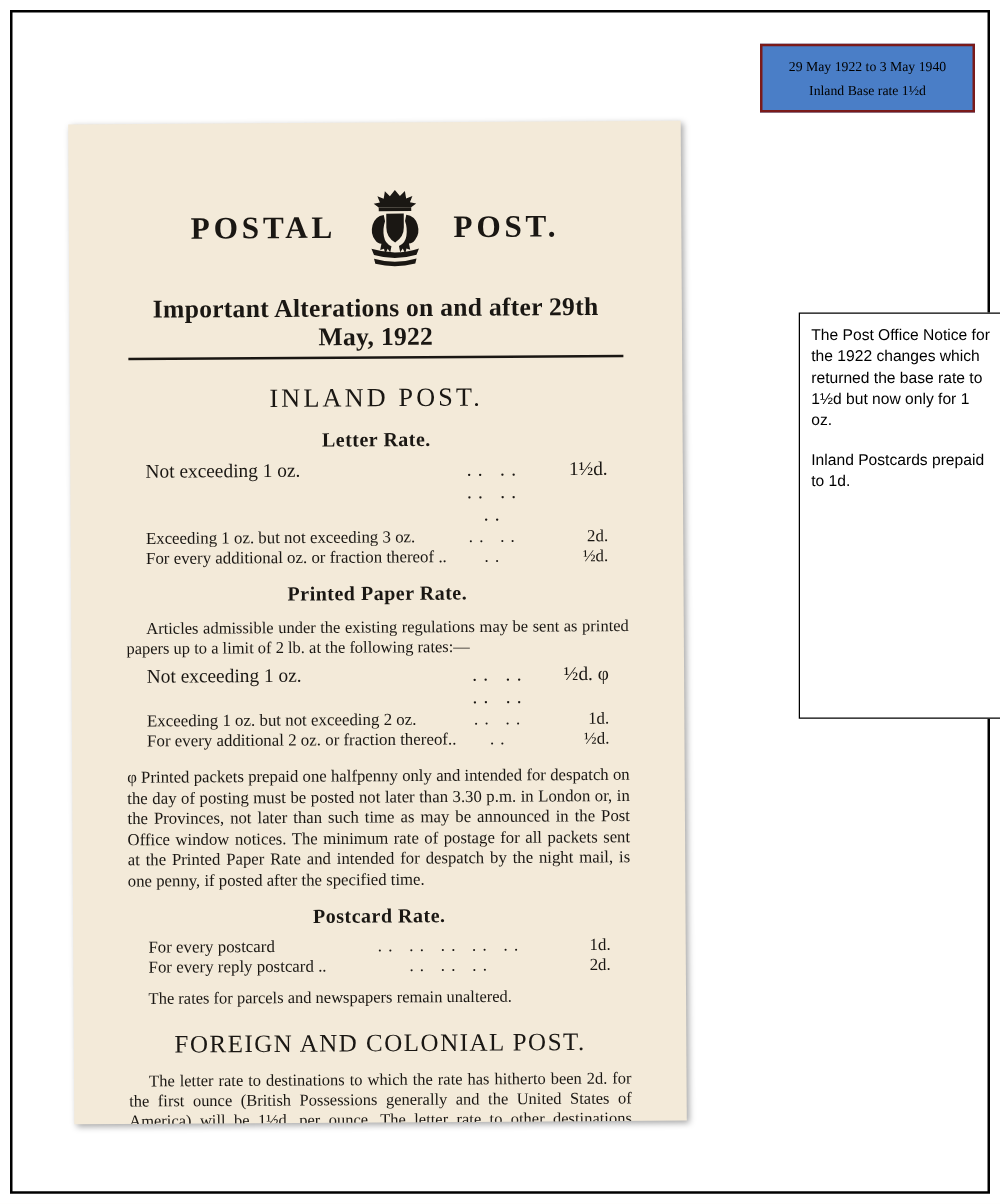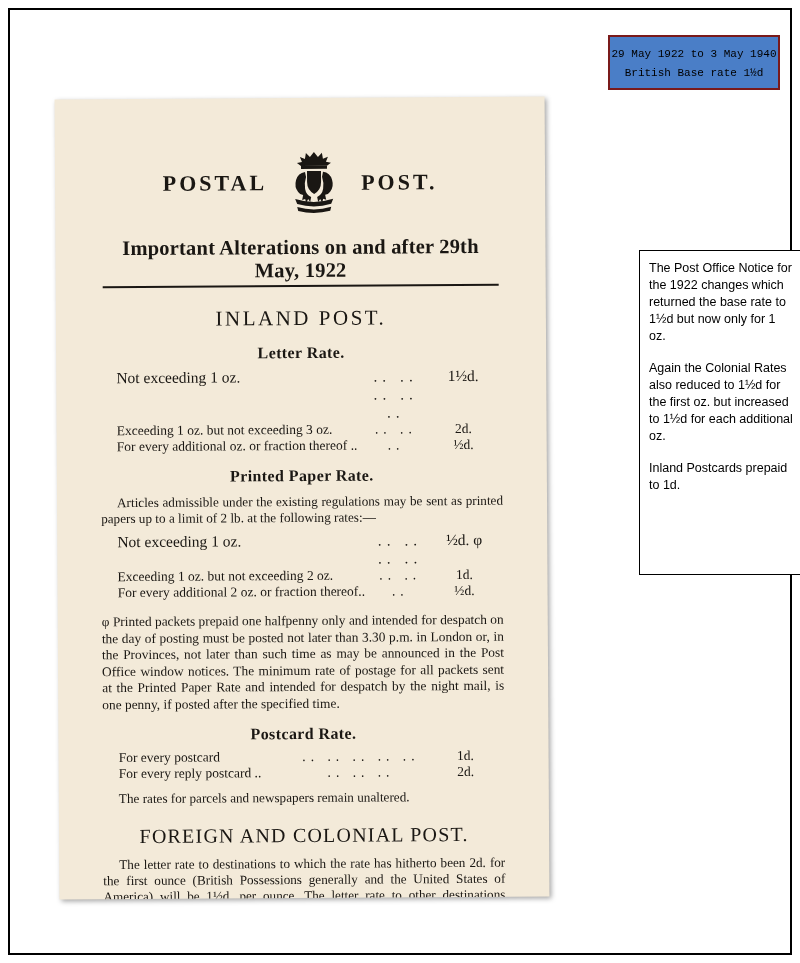--- a/index.html
+++ b/index.html
@@ -31,21 +31,21 @@
   
   #date-label {
     position: absolute;
     left: 598px;
     top: 25px;
     width: 172px;
     height: 55px;
     background: #4a7ec7;
     border: 2px solid #7a1a1a;
     box-sizing: border-box;
-    font-family: Liberation Mono, monospace;
+    font-family: Liberation Serif, serif;
     font-size: 11px;
     color: #000000;
     text-align: center;
     padding-top: 8px;
     line-height: 19px;
   }
   #date-label div { white-space: nowrap; }
 
   
   #notes-box {
@@ -87,21 +87,21 @@
   
   .title-row {
     display: flex;
     align-items: center;
     justify-content: center;
     gap: 18px;
     margin-top: 22px;
   }
   .title-word {
     font-family: "Liberation Serif", serif;
-    font-size: 22px;
+    font-size: 25px;
     letter-spacing: 3px;
     font-weight: bold;
   }
   .crest {
     width: 58px;
     height: 66px;
     position: relative;
   }
   .crest svg { display: block; }
 
@@ -143,21 +143,21 @@
   table.rates td { padding: 0; vertical-align: baseline; }
   table.rates td.desc { white-space: nowrap; }
   table.rates td.dots {
     letter-spacing: 5px;
     text-align: center;
     color: #1a1713;
     padding: 0 6px;
   }
   table.rates td.val {
     white-space: nowrap;
-    text-align: center;
+    text-align: right;
     width: 46px;
     padding-left: 6px;
   }
   tr.big td { font-size: 15.5px; padding-bottom: 2px; }
 
   .para {
     font-size: 13.2px;
     line-height: 16px;
     text-align: justify;
     margin: 9px 14px 0 14px;
@@ -178,26 +178,25 @@
     margin-top: 18px;
   }
 </style>
 </head>
 <body>
 
 <div id="page-frame">
 
   <div id="date-label">
     <div>29 May 1922 to 3 May 1940</div>
-    <div>British Base rate 1½d</div>
+    <div>Inland Base rate 1½d</div>
   </div>
 
   <div id="notes-box">
     <p>The Post Office Notice for the 1922 changes which returned the base rate to 1½d but now only for 1 oz.</p>
-    <p>Again the Colonial Rates also reduced to 1½d for the first oz. but increased to 1½d for each additional oz.</p>
     <p>Inland Postcards prepaid to 1d.</p>
   </div>
 
   <div id="notice-card">
     <div id="notice-inner">
 
       <div class="title-row">
         <span class="title-word">POSTAL</span>
         <span class="crest">
           <svg viewBox="0 0 58 66" width="58" height="66" aria-hidden="true">

